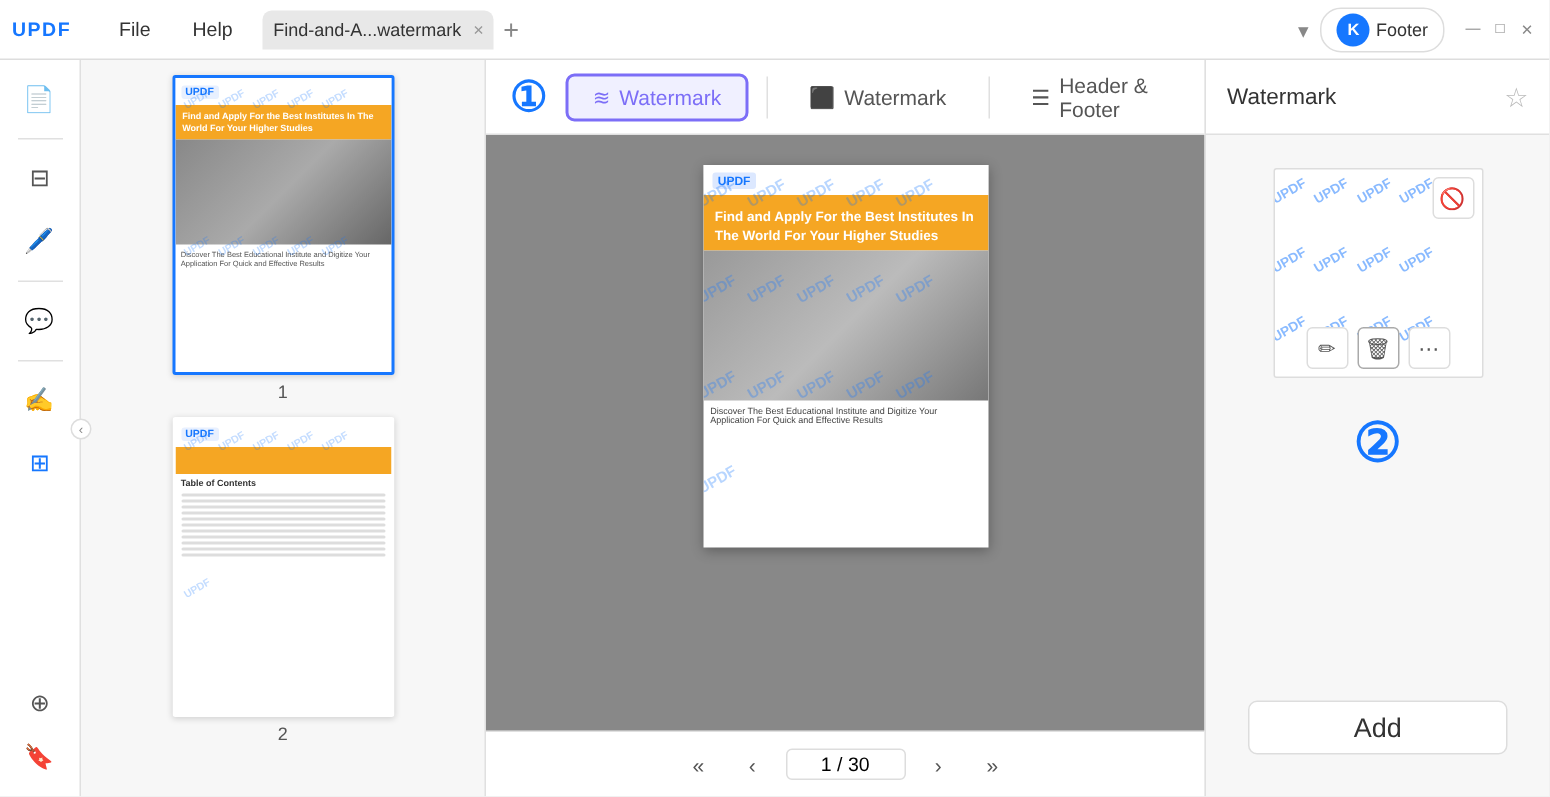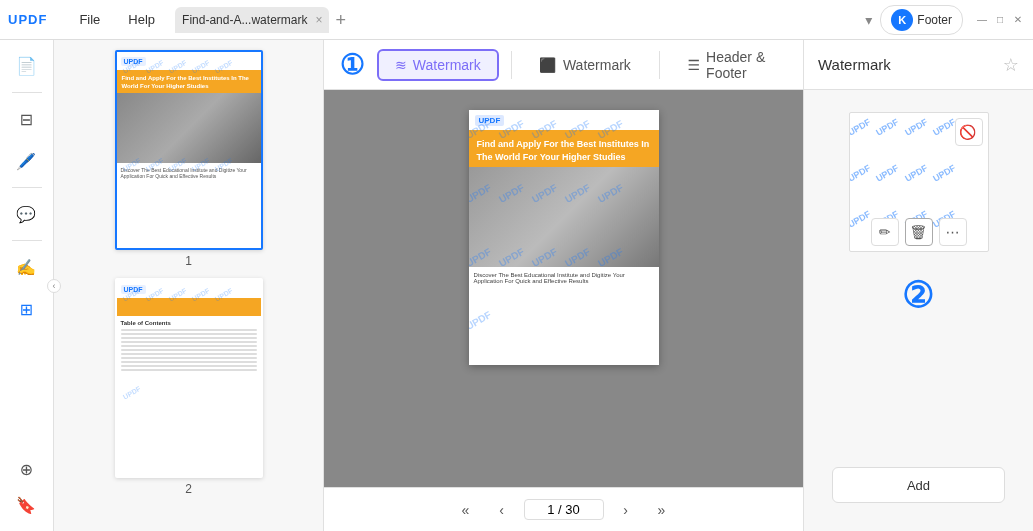--- a/index.html
+++ b/index.html
@@ -514,21 +514,21 @@
       font-size: 36px;
       color: #1677ff;
       font-weight: bold;
     }
     .add-btn {
       width: calc(100% - 28px);
       height: 36px;
       background: #fff;
       border: 1px solid #ddd;
       border-radius: 6px;
-      font-size: 13px;
+      font-size: 18px;
       color: #333;
       cursor: pointer;
       margin: auto 14px 14px 14px;
       display: flex;
       align-items: center;
       justify-content: center;
     }
   </style>
 </head>
 <body>

